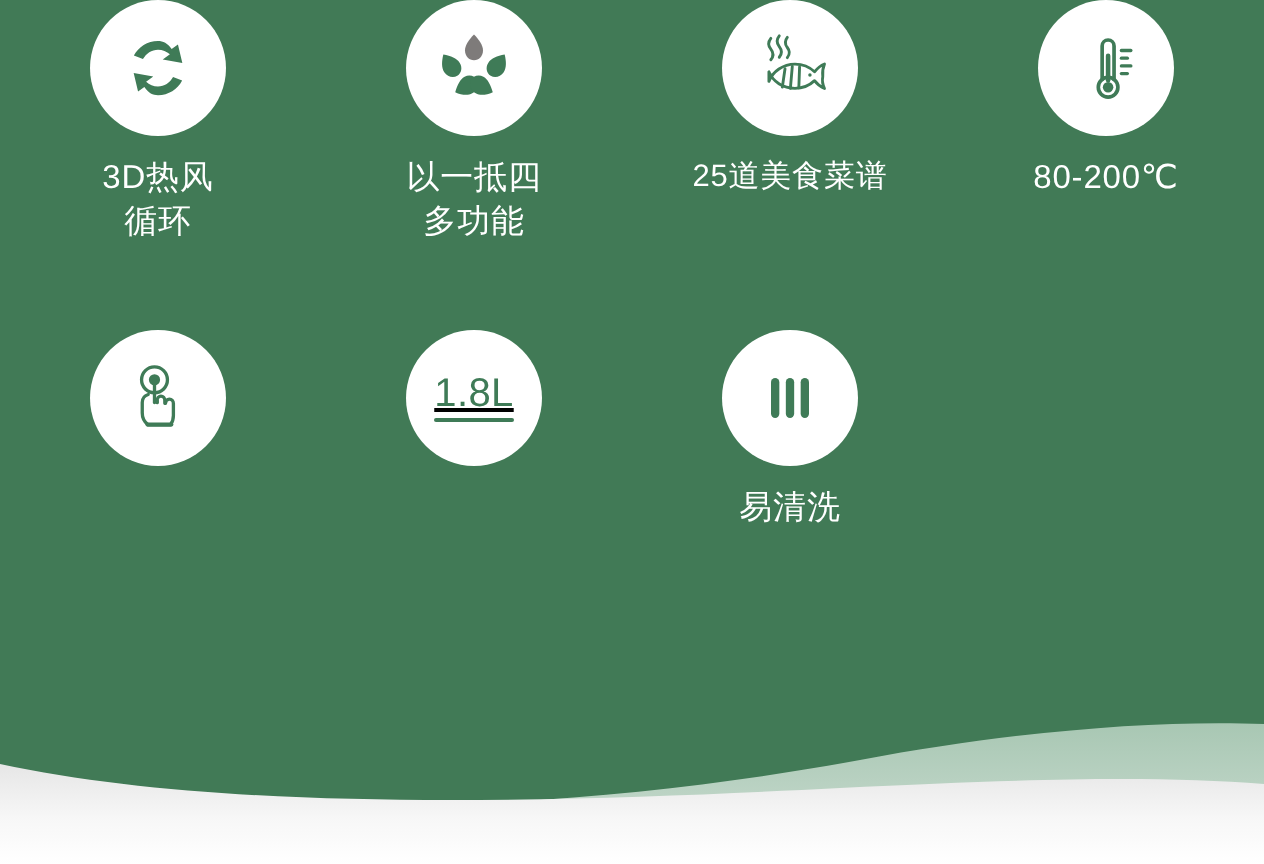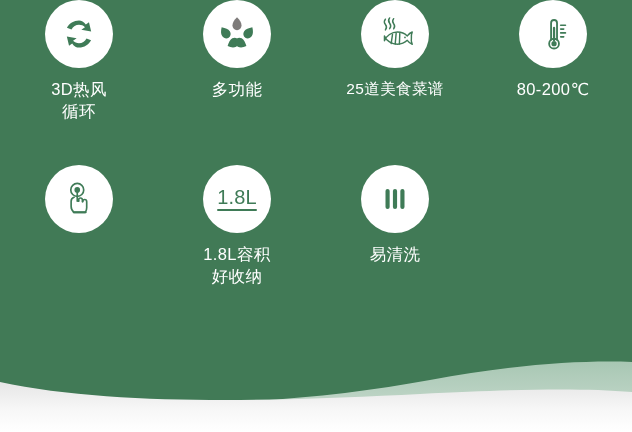--- a/index.html
+++ b/index.html
@@ -27,20 +27,21 @@
   .cell{
     display:flex;flex-direction:column;align-items:center;
     box-sizing:border-box;
   }
   .badge{
     width:68px;height:68px;border-radius:50%;
     background:#ffffff;
     display:flex;align-items:center;justify-content:center;
     box-shadow:0 0 0 0 rgba(0,0,0,0);
     flex:0 0 auto;
+    text-decoration:underline;
   }
   .badge svg{display:block;}
   .badge .vol{
     font-family:"Liberation Sans","DejaVu Sans",sans-serif;
     font-size:20px;font-weight:400;color:#3f7b57;letter-spacing:.2px;
     line-height:1;
   }
   .volbox{display:flex;flex-direction:column;align-items:center;gap:2px;}
   .volrule{width:40px;height:2px;background:#3f7b57;border-radius:1px;}
 
@@ -92,20 +93,21 @@
             <g fill="#3f7b57">
               <path d="M8.0 17.0c4.0 .8 7.0 1.9 8.5 4.2 1.6 2.4 1.0 5.4-1.2 6.8-2.2 1.4-5.2 .6-6.8-1.8-1.5-2.3-1.4-5.5-.5-9.2z"></path>
               <path d="M40.0 17.0c-4.0 .8-7.0 1.9-8.5 4.2-1.6 2.4-1.0 5.4 1.2 6.8 2.2 1.4 5.2 .6 6.8-1.8 1.5-2.3 1.4-5.5 .5-9.2z"></path>
               <path d="M14.2 36.6c1.2-3.9 2.5-6.8 4.9-8.1 2.6-1.4 5.5-.4 6.6 2.0 1.1 2.4 .0 5.3-2.6 6.7-2.4 1.3-5.6 .9-8.9-.6z"></path>
               <path d="M33.8 36.6c-1.2-3.9-2.5-6.8-4.9-8.1-2.6-1.4-5.5-.4-6.6 2.0-1.1 2.4 .0 5.3 2.6 6.7 2.4 1.3 5.6 .9 8.9-.6z"></path>
             </g>
           </g>
         </svg>
       </div>
       <div class="caption">
+        <span>以一抵四</span>
         <span class="l2">多功能</span>
       </div>
     </div>
 
 
     <div class="cell c4">
       <div class="badge">
         <svg width="46" height="46" viewBox="0 0 48 48" aria-hidden="true">
           <g fill="none" stroke="#3f7b57" stroke-width="1.5" stroke-linecap="round" stroke-linejoin="round">
 
@@ -166,24 +168,20 @@
         </svg>
       </div>
     </div>
 
     <div class="cell c7">
       <div class="badge">
         <div class="volbox">
           <span class="vol">1.8L</span>
           <span class="volrule"></span>
         </div>
-      </div>
-      <div class="caption">
-        <span>1.8L容积</span>
-        <span class="l2">好收纳</span>
       </div>
     </div>
 
     <div class="cell c8">
       <div class="badge">
         <svg width="40" height="40" viewBox="0 0 48 48" aria-hidden="true">
           <g fill="#3f7b57">
             <rect x="12.6" y="12.0" width="5.0" height="24.0" rx="2.5"></rect>
             <rect x="21.5" y="12.0" width="5.0" height="24.0" rx="2.5"></rect>
             <rect x="30.4" y="12.0" width="5.0" height="24.0" rx="2.5"></rect>

